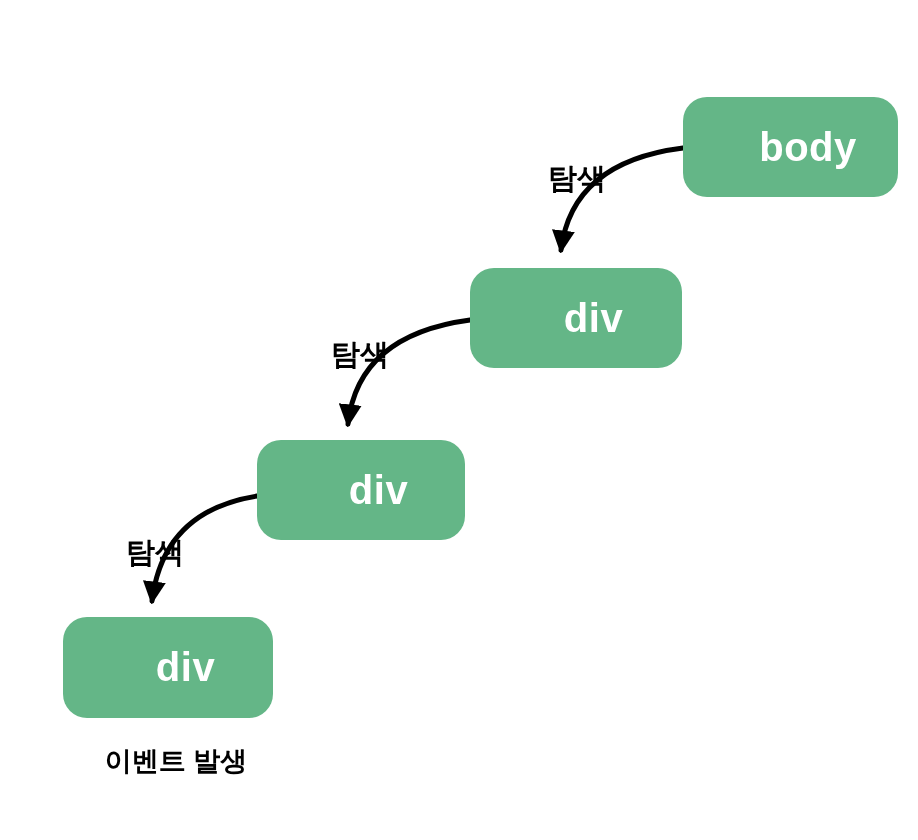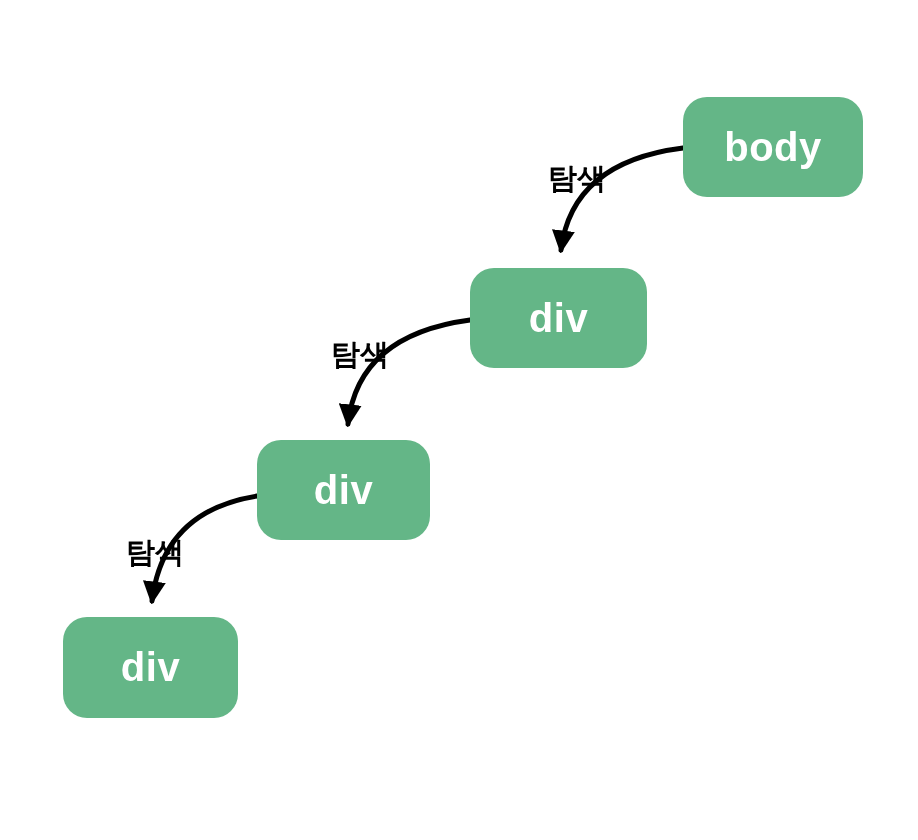--- a/index.html
+++ b/index.html
@@ -28,20 +28,21 @@
     position: absolute;
     background: #64b687;
     border-radius: 24px;
     color: #ffffff;
     font-weight: bold;
     font-size: 40px;
     display: flex;
     align-items: center;
     justify-content: center;
     letter-spacing: 0.5px;
+    padding-left: 35px;
   }
   .edge-label {
     position: absolute;
     color: #000000;
     font-weight: bold;
     font-size: 29px;
     white-space: nowrap;
     transform: translateX(-50%);
     margin-top: 35px;
   }
@@ -85,14 +86,15 @@
   <div class="node" style="left:63px; top:617px; width:175px; height:101px;">
     <span>div</span>
   </div>
 
   <span class="edge-label" style="left:577px; top:124px;">탐색</span>
 
   <span class="edge-label" style="left:360px; top:300px;">탐색</span>
 
   <span class="edge-label" style="left:155px; top:498px;">탐색</span>
 
+  <span class="caption" style="left:176px; top:743px;">이벤트 발생</span>
 
 </div>
 
 </body></html>

